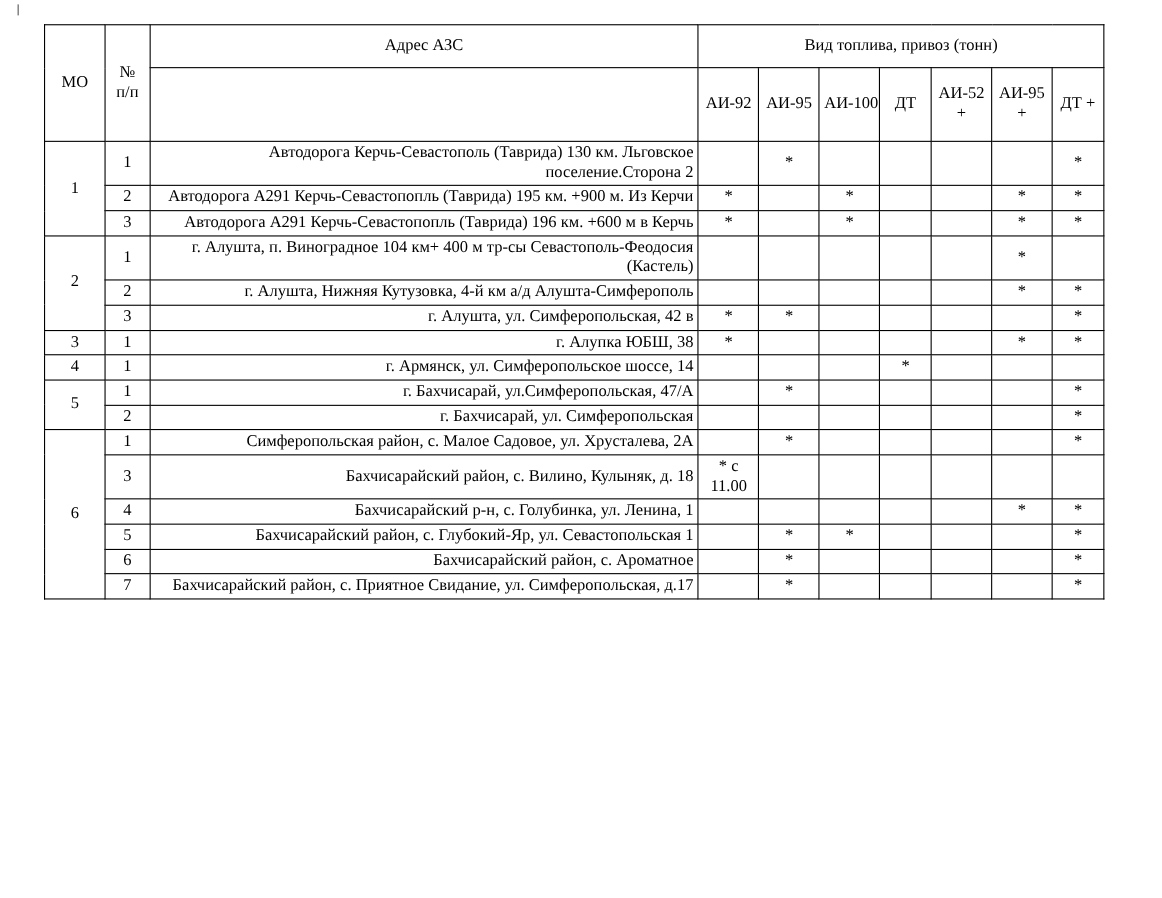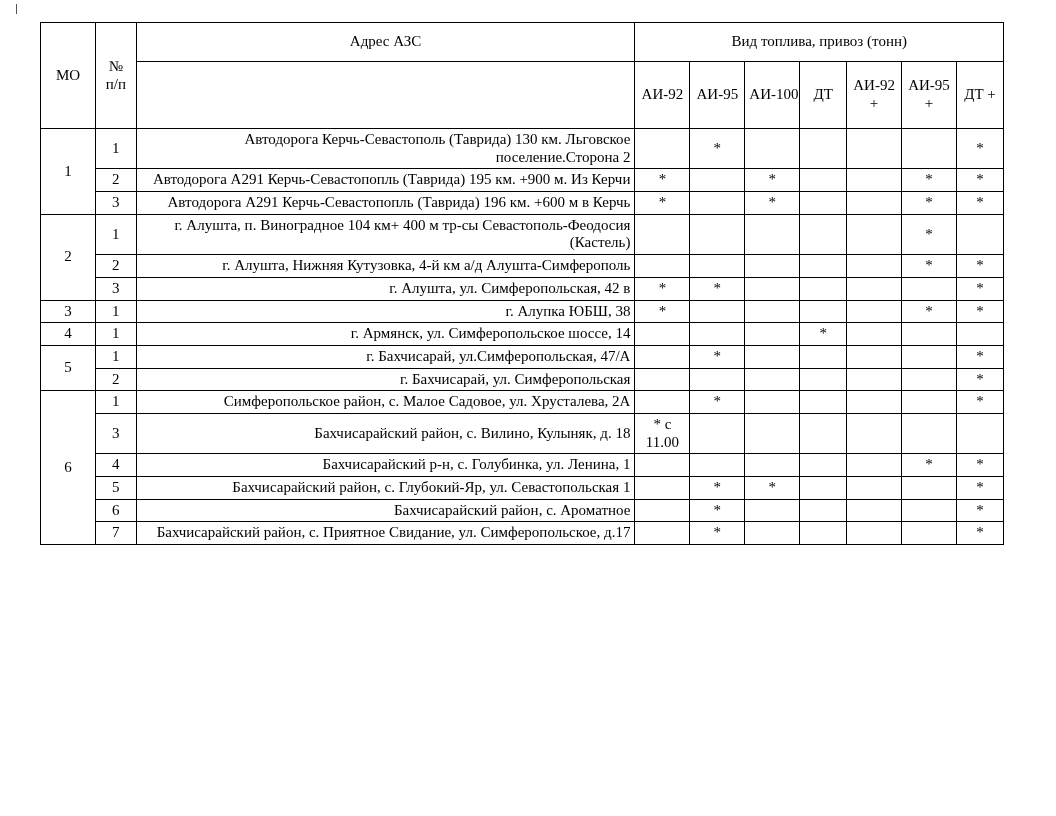--- a/index.html
+++ b/index.html
@@ -129,21 +129,21 @@
 п/п</th>
         <th class="hd hdr-addr">Адрес АЗС</th>
         <th class="hd hdr-fuelgroup" colspan="7">Вид топлива, привоз (тонн)</th>
       </tr>
       <tr>
         <th class="hd blank-addr"></th>
         <th class="hd hdr-sub">АИ-92</th>
         <th class="hd hdr-sub">АИ-95</th>
         <th class="hd hdr-sub">АИ-100</th>
         <th class="hd hdr-sub">ДТ</th>
-        <th class="hd hdr-sub">АИ-92 +</th>
+        <th class="hd hdr-sub">АИ-52 +</th>
         <th class="hd hdr-sub">АИ-95 +</th>
         <th class="hd hdr-sub">ДТ +</th>
       </tr>
     </thead>
     <tbody id="table-body">
         <tr>
           <td class="mo-cell" rowspan="3">1</td>
           <td class="np-cell">1</td>
           <td class="addr-cell">Автодорога  Керчь-Севастополь (Таврида) 130 км. Льговское поселение.Сторона 2</td>
           <td class="mark-cell"></td>
@@ -253,21 +253,21 @@
           <td class="mark-cell"></td>
           <td class="mark-cell"></td>
           <td class="mark-cell"></td>
           <td class="mark-cell"></td>
           <td class="mark-cell"></td>
           <td class="mark-cell">*</td>
         </tr>
         <tr>
           <td class="mo-cell" rowspan="6">6</td>
           <td class="np-cell">1</td>
-          <td class="addr-cell">Симферопольское район, с. Малое Садовое, ул. Хрусталева, 2А</td>
+          <td class="addr-cell">Симферопольская район, с. Малое Садовое, ул. Хрусталева, 2А</td>
           <td class="mark-cell"></td>
           <td class="mark-cell">*</td>
           <td class="mark-cell"></td>
           <td class="mark-cell"></td>
           <td class="mark-cell"></td>
           <td class="mark-cell"></td>
           <td class="mark-cell">*</td>
         </tr>
         <tr>
           <td class="np-cell">3</td>
@@ -308,21 +308,21 @@
           <td class="mark-cell"></td>
           <td class="mark-cell">*</td>
           <td class="mark-cell"></td>
           <td class="mark-cell"></td>
           <td class="mark-cell"></td>
           <td class="mark-cell"></td>
           <td class="mark-cell">*</td>
         </tr>
         <tr>
           <td class="np-cell">7</td>
-          <td class="addr-cell">Бахчисарайский район, с. Приятное Свидание, ул. Симферопольское, д.17</td>
+          <td class="addr-cell">Бахчисарайский район, с. Приятное Свидание, ул. Симферопольская, д.17</td>
           <td class="mark-cell"></td>
           <td class="mark-cell">*</td>
           <td class="mark-cell"></td>
           <td class="mark-cell"></td>
           <td class="mark-cell"></td>
           <td class="mark-cell"></td>
           <td class="mark-cell">*</td>
         </tr>
       </tbody>
   </table>

